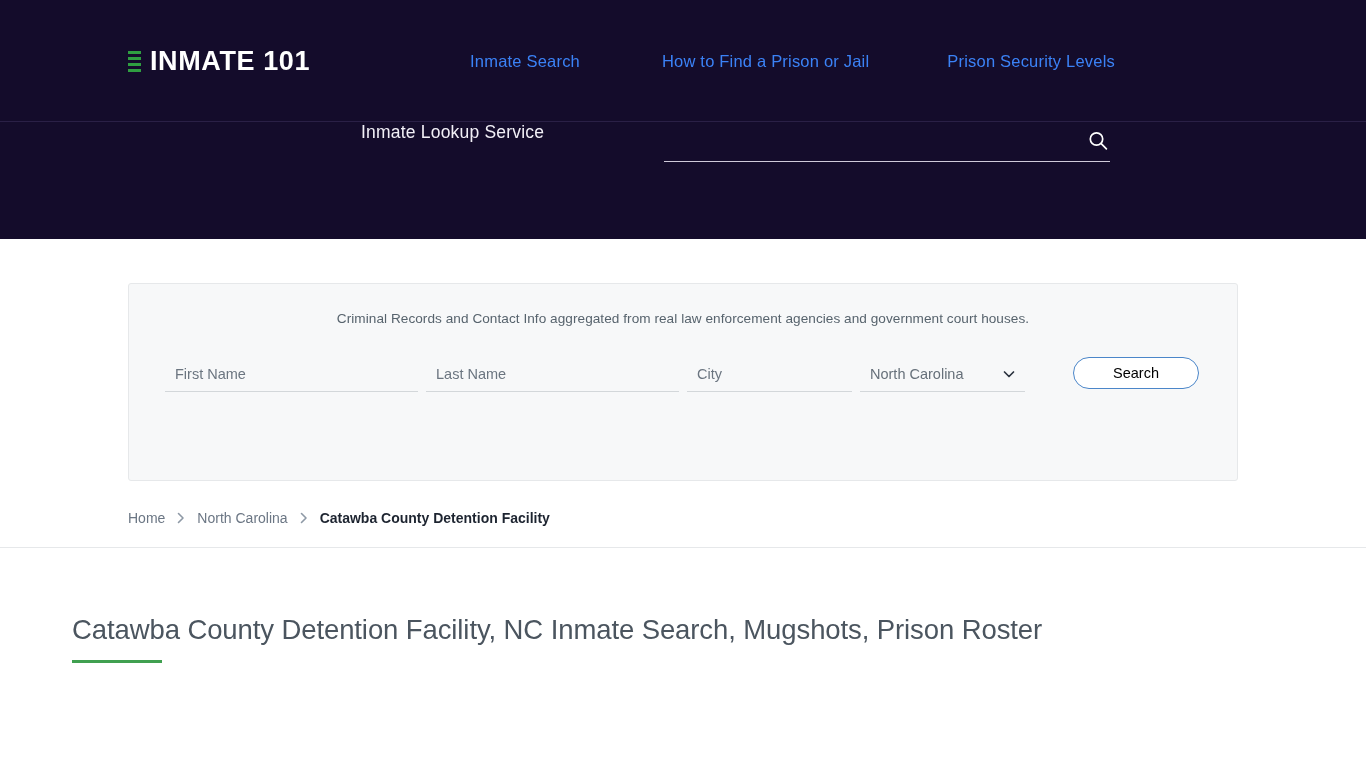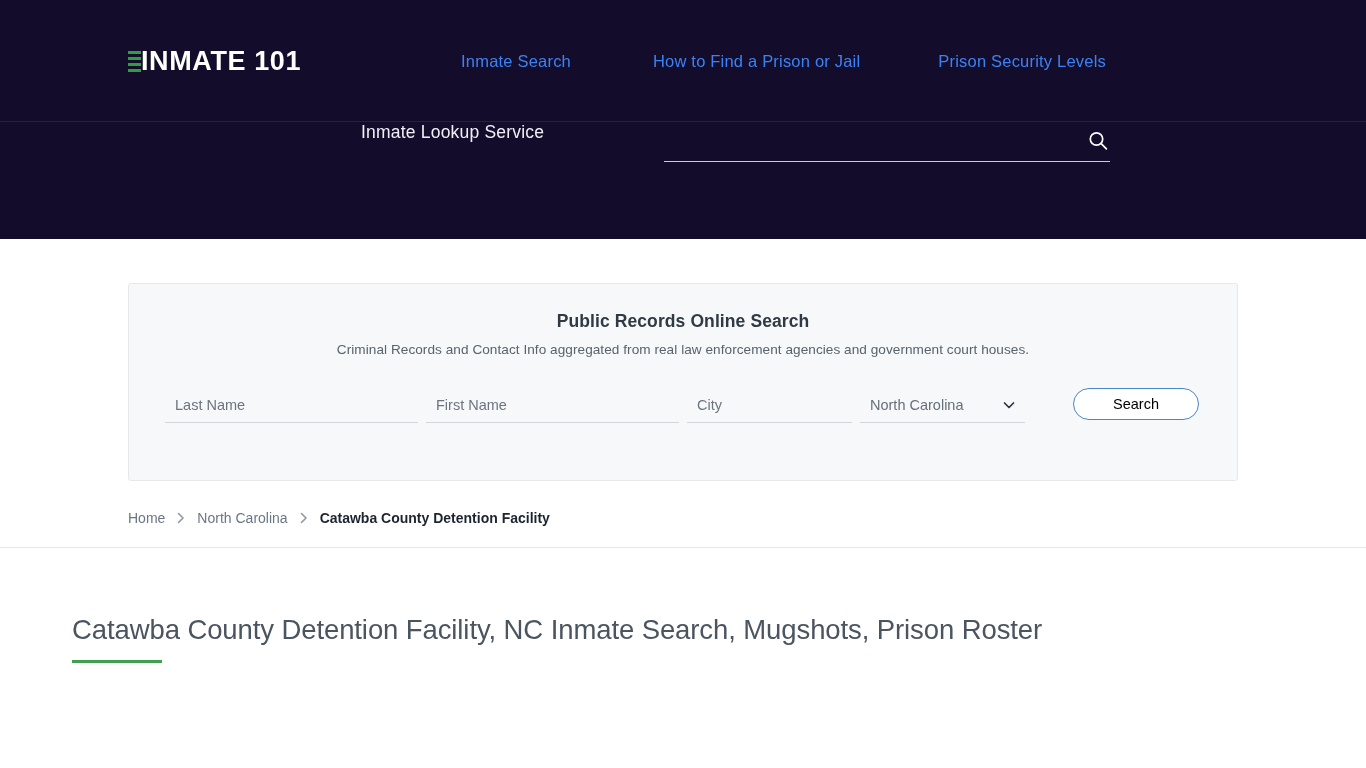--- a/index.html
+++ b/index.html
@@ -24,20 +24,21 @@
   }
   .header-inner {
     width: 1366px;
     height: 122px;
     display: flex;
     align-items: center;
     padding: 0 128px;
   }
   .brand {
     display: flex;
+    gap: 9px;
     text-decoration: none;
     flex: 0 0 auto;
   }
   .brand-mark {
     display: flex;
     flex-direction: column;
     justify-content: center;
     gap: 3px;
     width: 13px;
     padding-top: 1px;
@@ -299,27 +300,26 @@
         <circle cx="10.5" cy="10" r="6.2" stroke="#ffffff" stroke-width="1.7"></circle>
         <line x1="15.2" y1="14.7" x2="20.4" y2="19.9" stroke="#ffffff" stroke-width="1.7" stroke-linecap="round"></line>
       </svg>
     </button>
   </div>
 </section>
 
 <section class="records-section">
   <div class="records-card">
 
-    <h2 class="records-title">Public Records Online Search</h2>
     <p class="records-sub">Criminal Records and Contact Info aggregated from real law enforcement agencies and government court houses.</p>
 
     <form class="records-form">
+      <input class="rf-field rf-first" type="text" placeholder="First Name" style="">
+
       <input class="rf-field rf-last" type="text" placeholder="Last Name" style="">
-
-      <input class="rf-field rf-first" type="text" placeholder="First Name" style="">
 
       <input class="rf-field rf-city" type="text" placeholder="City" style="">
 
       <span class="rf-state-wrap">
         <select class="rf-state">
           <option>North Carolina</option>
         </select>
         <span class="rf-chevron">
           <svg width="16" height="16" viewBox="0 0 16 16" fill="none">
             <path d="M3.5 6 L8 10.5 L12.5 6" stroke="#2c3440" stroke-width="1.7" stroke-linecap="round" stroke-linejoin="round"></path>

